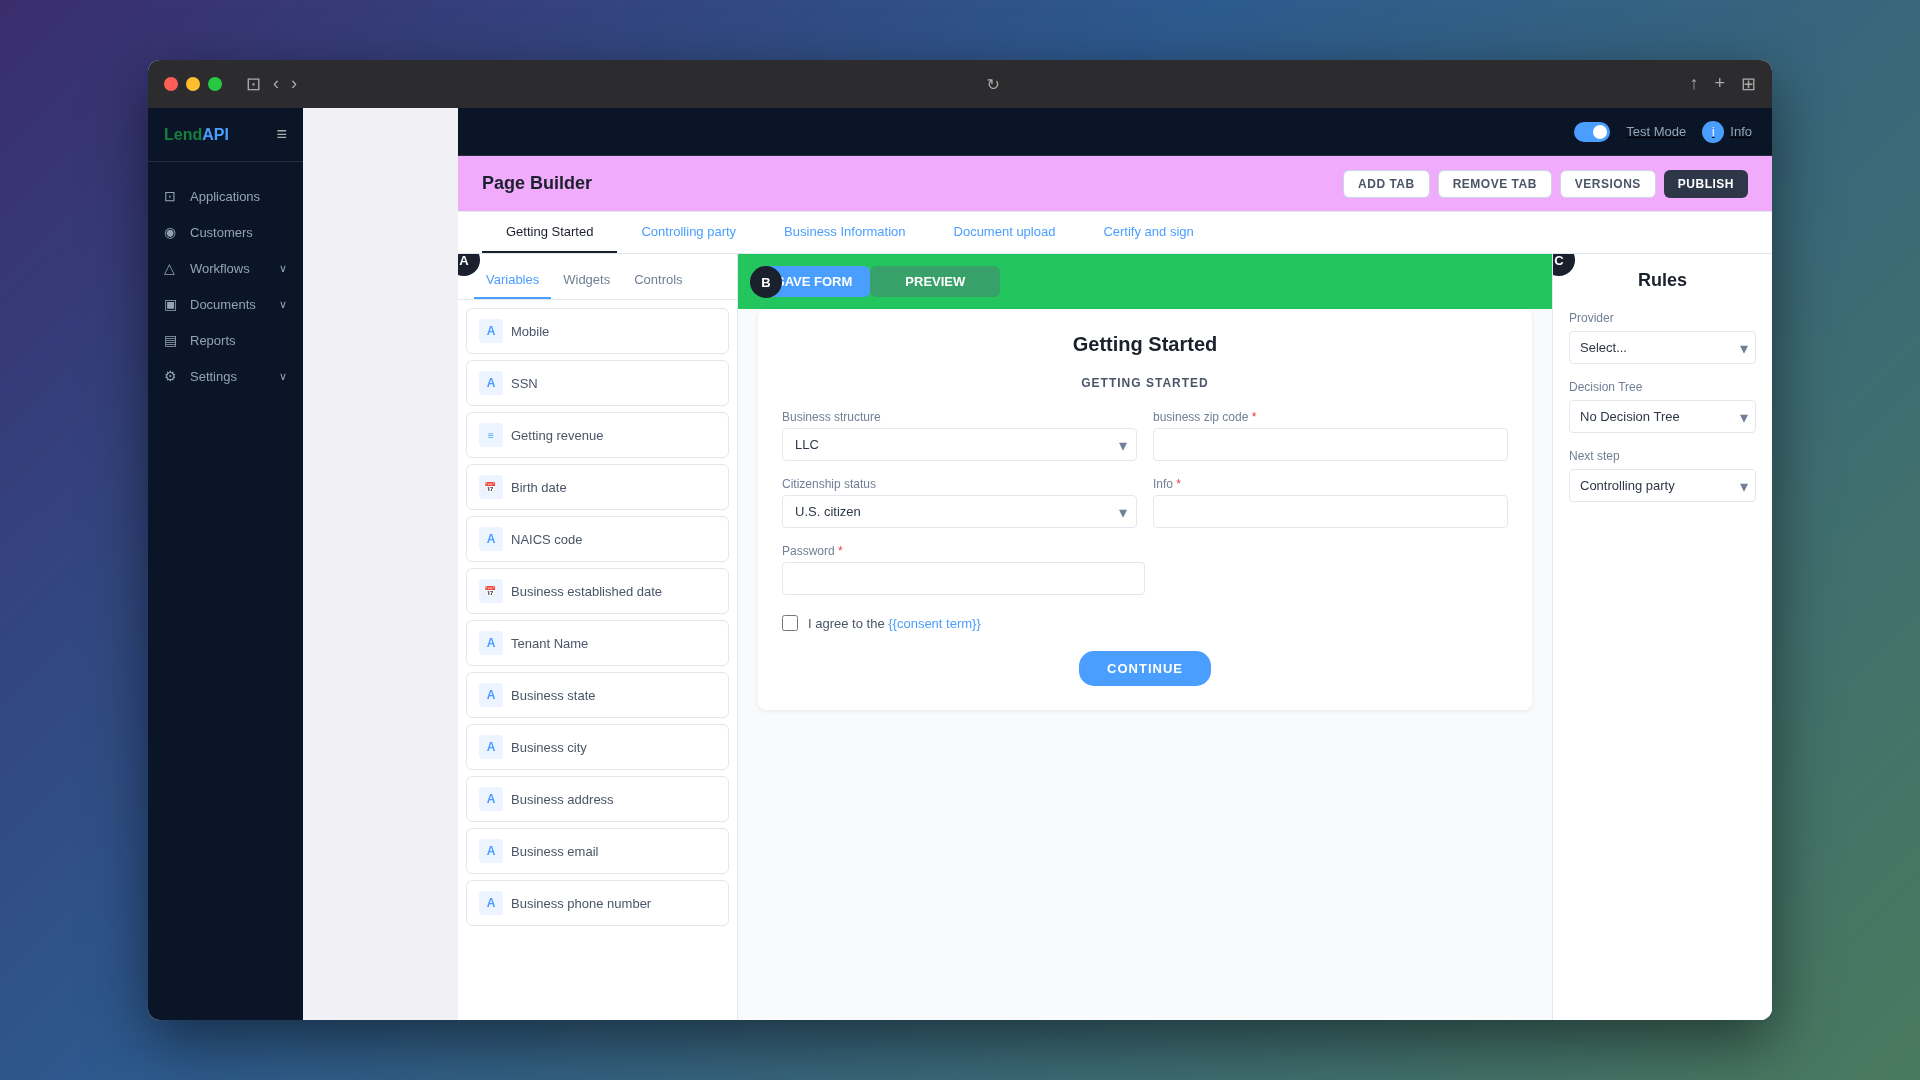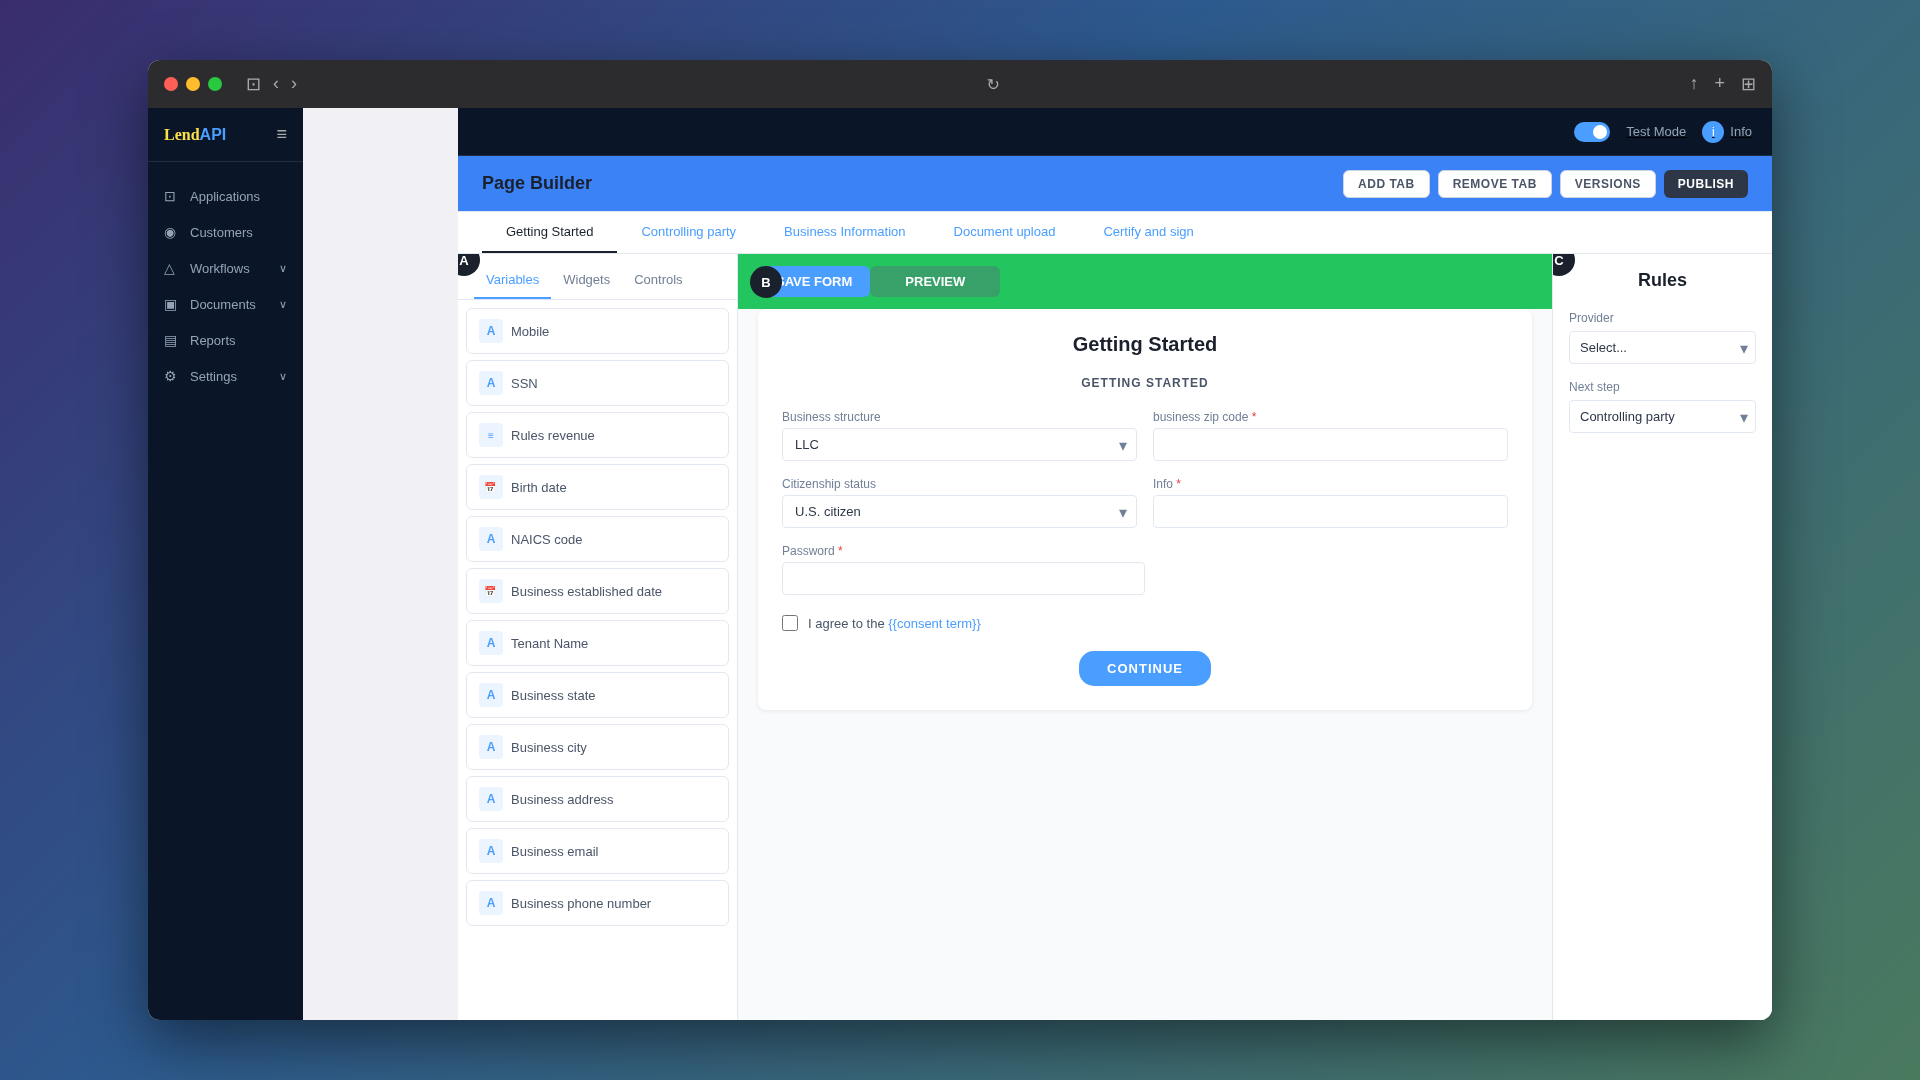--- a/index.html
+++ b/index.html
@@ -127,21 +127,21 @@
       left: 155px;
       right: 0;
       bottom: 0;
       background: #f5f7fa;
       display: flex;
       flex-direction: column;
     }
 
     
     .page-builder-header {
-      background: #3b82f6;
+      background: #f0abfc;
       padding: 0 24px;
       border-bottom: 1px solid #e2e8f0;
       display: flex;
       align-items: center;
       height: 56px;
     }
     .page-title { font-size: 18px; font-weight: 600; color: #1a202c; }
     .header-actions { margin-left: auto; display: flex; gap: 8px; }
     .btn-outline {
       padding: 6px 14px;
@@ -458,21 +458,21 @@
       <span>+</span>
       <span>⊞</span>
     </div>
   </div>
 
   <div class="app-container">
 
     <div class="sidebar">
       <div class="sidebar-logo">
         <span style="color:white;font-size:16px;font-weight:600;">
-          <span style="color:#fde047;font-family:Liberation Serif, serif;">Lend</span><span style="color:#4a9eff;">API</span>
+          <span style="color:#15803d;">Lend</span><span style="color:#4a9eff;">API</span>
         </span>
         <span class="sidebar-menu-icon">≡</span>
       </div>
       <nav class="sidebar-nav">
         <div class="sidebar-item">
           <span class="item-icon">⊡</span>
           <span>Applications</span>
         </div>
         <div class="sidebar-item">
           <span class="item-icon">◉</span>
@@ -546,21 +546,21 @@
               <div class="variable-item">
                 <div class="var-icon">A</div>
                 <span>Mobile</span>
               </div>
               <div class="variable-item">
                 <div class="var-icon">A</div>
                 <span>SSN</span>
               </div>
               <div class="variable-item">
                 <div class="var-icon" style="font-size:10px;">≡</div>
-                <span>Rules revenue</span>
+                <span>Getting revenue</span>
               </div>
               <div class="variable-item">
                 <div class="var-icon" style="font-size:10px;">📅</div>
                 <span>Birth date</span>
               </div>
               <div class="variable-item">
                 <div class="var-icon">A</div>
                 <span>NAICS code</span>
               </div>
               <div class="variable-item">
@@ -667,20 +667,28 @@
 
             <div class="rules-section">
               <div class="rules-label">Provider</div>
               <div class="rules-select-wrapper">
                 <select class="rules-select">
                   <option value="">Select...</option>
                 </select>
               </div>
             </div>
 
+            <div class="rules-section">
+              <div class="rules-label">Decision Tree</div>
+              <div class="rules-select-wrapper">
+                <select class="rules-select">
+                  <option>No Decision Tree</option>
+                </select>
+              </div>
+            </div>
 
             <div class="rules-section">
               <div class="rules-label">Next step</div>
               <div class="rules-select-wrapper">
                 <select class="rules-select">
                   <option>Controlling party</option>
                 </select>
               </div>
             </div>
           </div>

